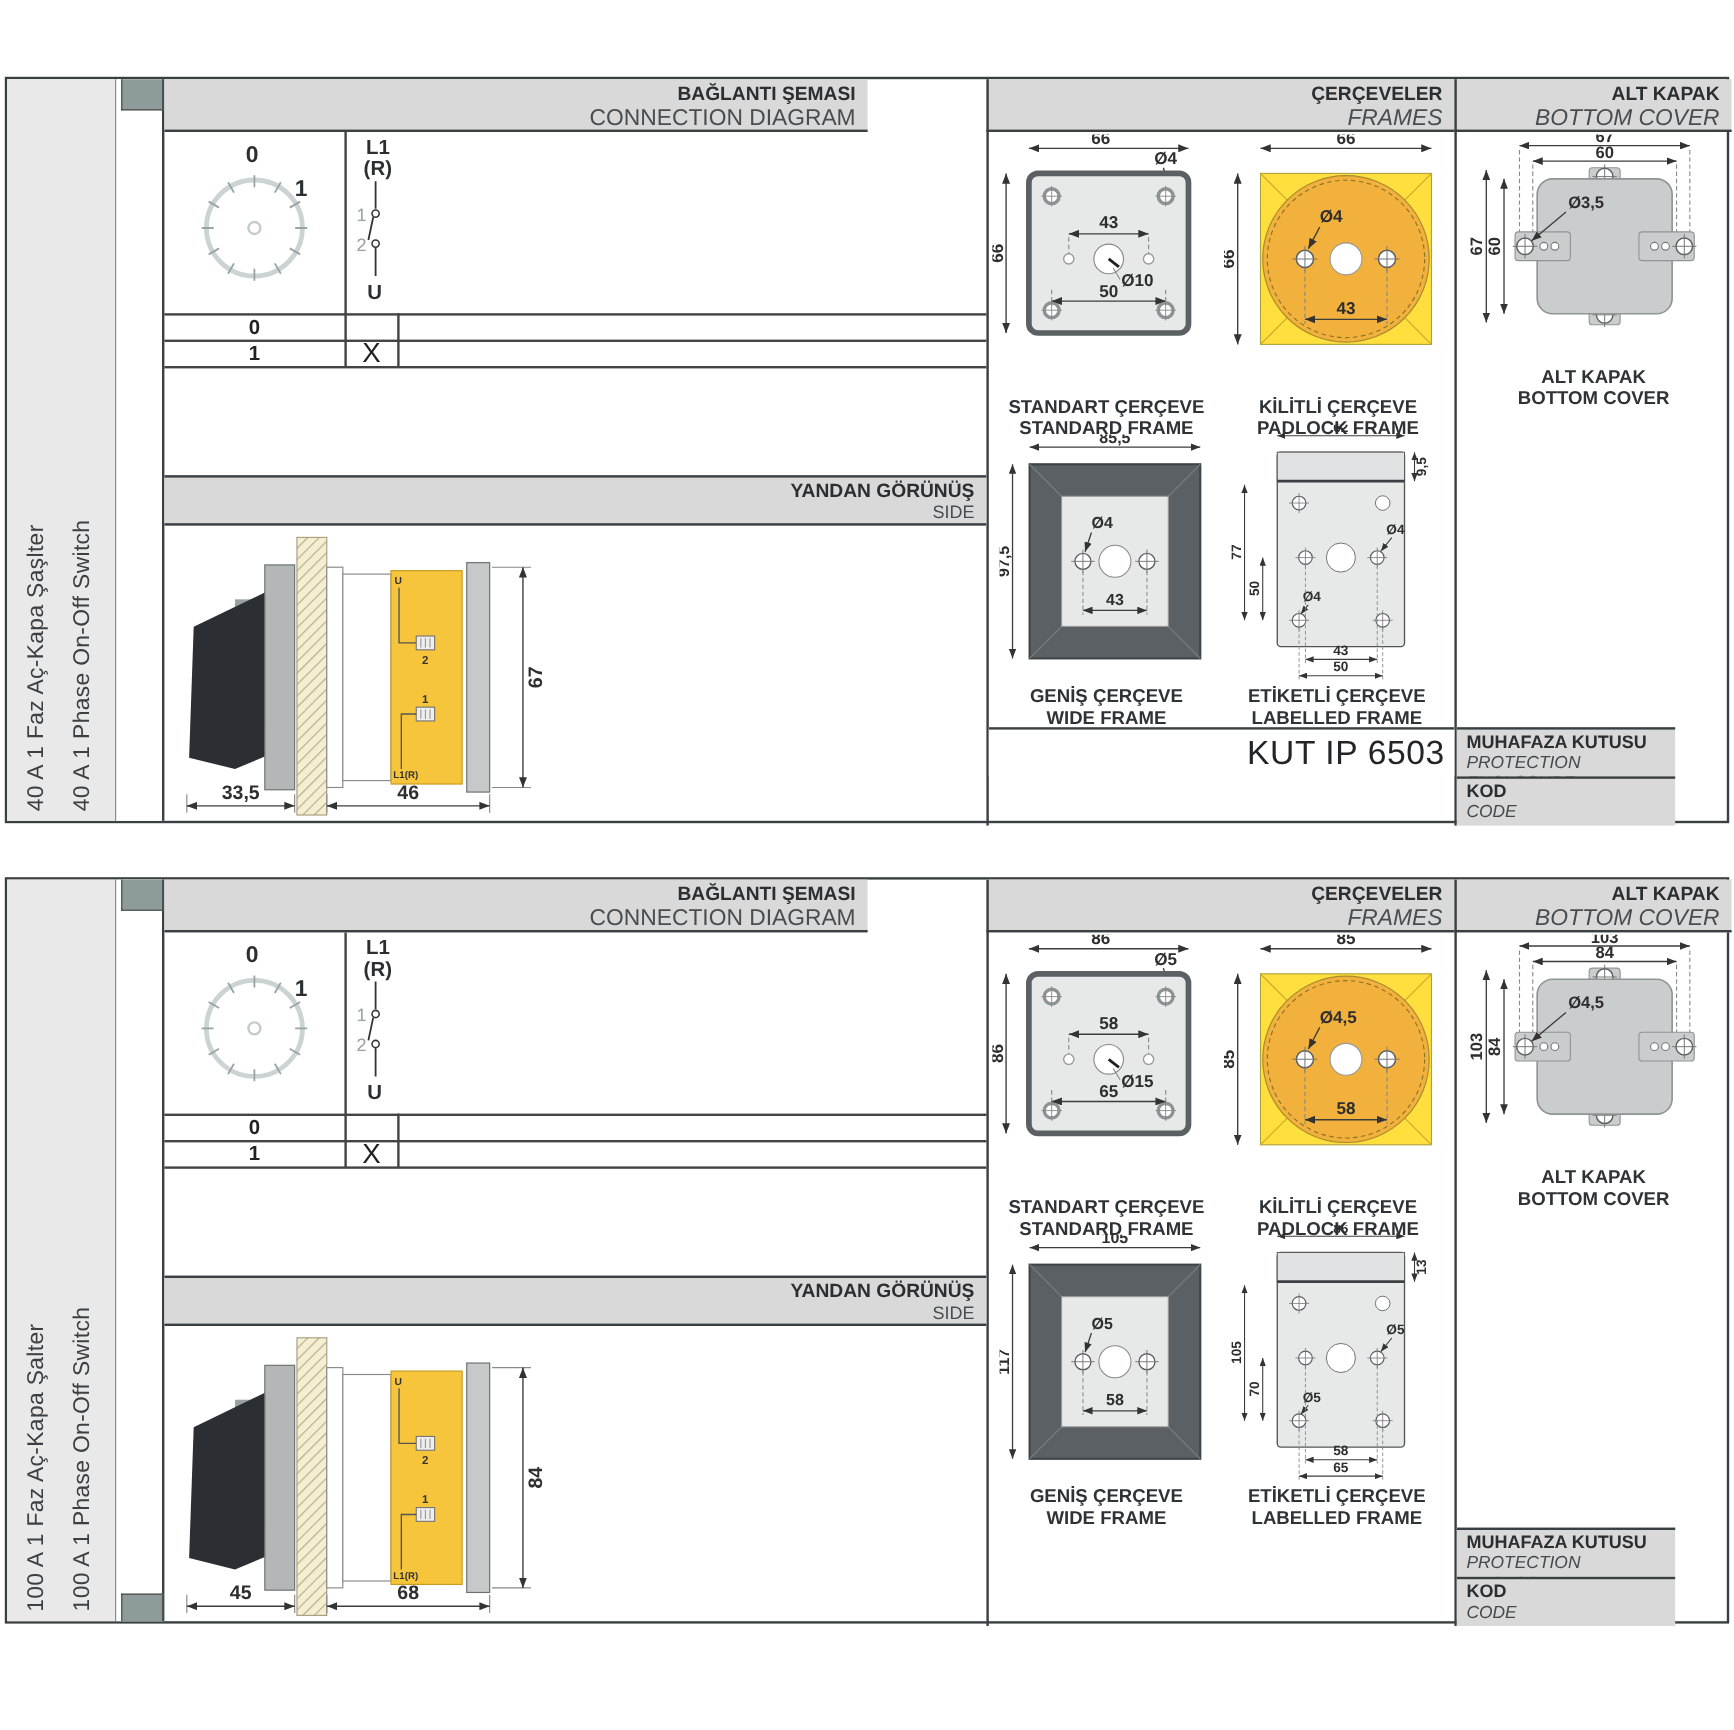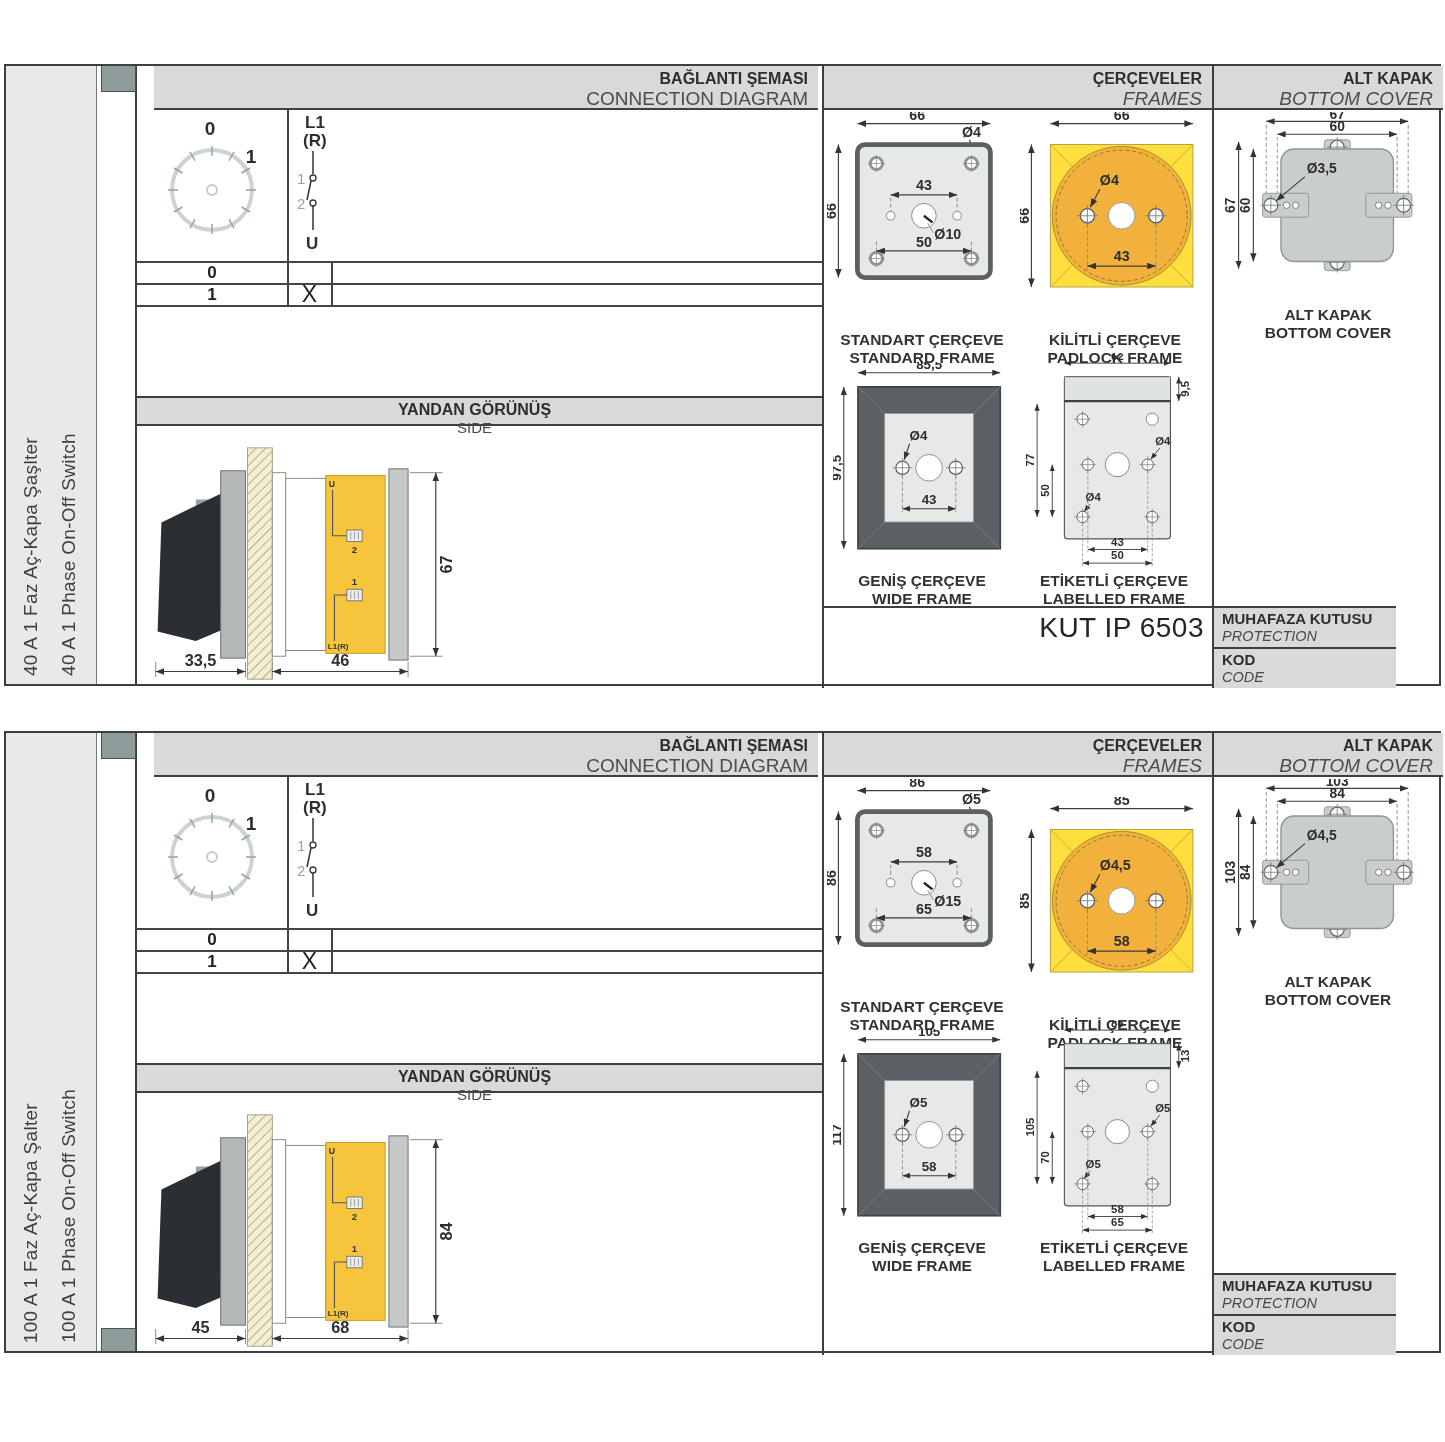--- a/index.html
+++ b/index.html
@@ -16,27 +16,27 @@
   .vlabel{position:absolute;bottom:8px;writing-mode:vertical-rl;transform:rotate(180deg);font-size:19px;color:#3d4042;white-space:nowrap;letter-spacing:.3px}
   .vlabel.tr{left:14px}.vlabel.en{left:52px}
   .strip{position:absolute;left:91px;top:0;width:40px;height:100%;background:#fff;border-right:2px solid var(--dark)}
   .stripmark{position:absolute;left:4px;top:0;width:35px;height:26px;background:var(--mark);border:1px solid #4a4f52;border-top:none}
   .stripmark.bot{top:auto;bottom:0;height:23px;border-bottom:none;border-top:1px solid #4a4f52;display:none}
   .s2 .stripmark.bot{display:block}
   .hdr{position:absolute;top:0;height:44px;background:var(--hdr);border-bottom:2px solid var(--dark);text-align:right;padding:3px 10px 0 0;line-height:1.2}
   .hdr .t{font-weight:bold;font-size:16px;color:#2c2f31}
   .hdr .e{font-size:19px;color:#4a4d4f}
   .hdr .e.it{font-style:italic}
-  .hdr-conn{left:148px;width:664px}
+  .hdr-conn{left:131px;width:586px}
   .hdr-frames{left:816px;width:390px}
   .hdr-cover{left:1206px;width:231px}
   .vline{position:absolute;background:var(--dark)}
   .thin{background:#444}
   .hline{position:absolute;background:#444;left:131px;width:685px;height:2px}
-  .band{position:absolute;left:131px;width:685px;top:330px;height:30px;background:var(--hdr);border-top:2px solid var(--dark);border-bottom:2px solid var(--dark);text-align:center;padding:2px 10px 0 0;line-height:1.2}
+  .band{position:absolute;left:131px;width:685px;top:330px;height:42px;background:var(--hdr);border-top:2px solid var(--dark);border-bottom:2px solid var(--dark);text-align:right;padding:2px 10px 0 0;line-height:1.2}
   .band .t{font-weight:bold;font-size:16px;color:#2c2f31}
   .band .e{font-size:15px;color:#4a4d4f}
   .cell{position:absolute;display:flex;align-items:center;justify-content:center;font-weight:bold;color:#222}
   .tbl-label{left:131px;width:150px;height:22px;font-size:17px}
   .tbl-mark{left:282.5px;width:42px;height:22px;font-size:23px;font-weight:normal}
   .frameblock{position:absolute;display:flex;flex-direction:column;align-items:center}
   .frameblock .cap{text-align:center;font-weight:bold;font-size:15.5px;line-height:1.15;color:#2f3337;margin-top:2px}
   .coderow{position:absolute;left:818px;width:388px;height:41px;border-top:2px solid var(--dark);display:flex;align-items:center;justify-content:flex-end;padding-right:8px;font-size:28px;color:#232527;letter-spacing:.5px;background:#fff}
   .coderow.r2{font-size:27px}
   .sidecell{position:absolute;left:1208px;width:182px;height:41px;border-top:2px solid var(--dark);background:var(--hdr);padding:2px 0 0 8px;line-height:1.2}
@@ -511,21 +511,21 @@
       <line class="sl" x1="112" y1="127" x2="106" y2="117"></line>
       <line class="dl" x1="52" y1="146" x2="152" y2="146" marker-start="url(#arr)" marker-end="url(#arr)"></line>
       <text class="dt" x="102" y="142" text-anchor="middle">65</text>
       <line class="xl" x1="52" y1="136" x2="52" y2="150"></line>
           <line class="xl" x1="152" y1="136" x2="152" y2="150"></line>
     </svg>
     <div class="cap">STANDART ÇERÇEVE</div>
     <div class="cap" style="margin-top:0">STANDARD FRAME</div>
   </div>
 
-  <div class="frameblock" style="left:1012px;top:64px;width:194px">
+  <div class="frameblock" style="left:1012px;top:46px;width:194px">
     <svg width="190" height="217" viewBox="0 0 200 228">
       <line class="dl" x1="32" y1="12" x2="182" y2="12" marker-start="url(#arr)" marker-end="url(#arr)"></line>
       <text class="dt" x="107" y="8" text-anchor="middle">85</text>
       <line class="dl" x1="12" y1="34" x2="12" y2="184" marker-start="url(#arr)" marker-end="url(#arr)"></line>
       <text class="dt" text-anchor="middle" transform="translate(9 109) rotate(-90)">85</text>
       <rect x="32" y="34" width="150" height="150" fill="var(--frameyellow)" stroke="#b0a23a"></rect>
       <line x1="32" y1="34" x2="57" y2="59" stroke="#c9a82c"></line>
           <line x1="182" y1="34" x2="157" y2="59" stroke="#c9a82c"></line>
       <line x1="32" y1="184" x2="57" y2="159" stroke="#c9a82c"></line>
           <line x1="182" y1="184" x2="157" y2="159" stroke="#c9a82c"></line>

